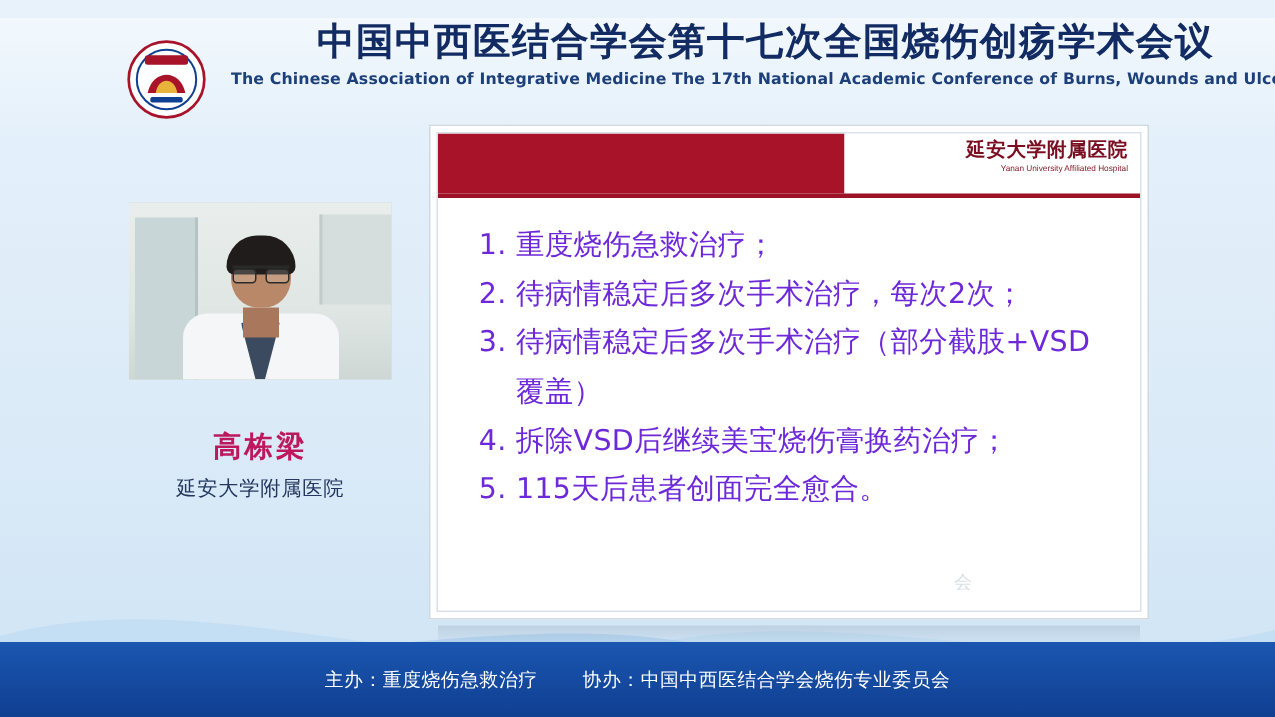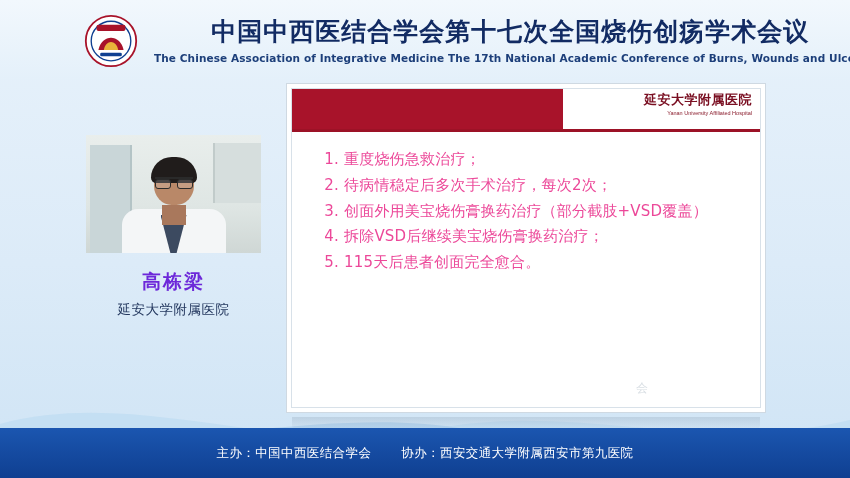--- a/index.html
+++ b/index.html
@@ -18,25 +18,25 @@
     position: absolute;
     left: 0; right: 0;
     pointer-events: none;
   }
   .wave1 { bottom: 0; height: 150px; }
   .wave2 { bottom: 0; height: 120px; }
 
   
   .header {
     position: absolute;
-    top: 0; left: 0; right: 0;
+    top: 12px; left: 0; right: 0;
     height: 80px;
     background: linear-gradient(180deg, #f2f8fd 0%, #e4f0fa 100%);
     display: flex;
-    align-items: center;
+    align-items: flex-start;
     padding-left: 84px;
   }
   .logo {
     position: absolute;
     left: 84px; top: 14px;
     width: 54px; height: 54px;
   }
   .header-text {
     margin-left: 70px;
     text-align: center;
@@ -146,26 +146,26 @@
   }
   .person-shirt {
     position: absolute;
     left: 50%; bottom: 0;
     transform: translateX(-50%);
     width: 26px; height: 38px;
     background: #3c4a60;
     clip-path: polygon(0 0, 100% 0, 62% 100%, 38% 100%);
   }
   .speaker-name {
-    margin-top: 16px;
+    margin-top: 32px;
     text-align: center;
     font-family: Liberation Sans, sans-serif;
     font-size: 19px;
     font-weight: bold;
-    color: #6d28d9;
+    color: #be185d;
     letter-spacing: 2px;
   }
   .speaker-org {
     margin-top: 6px;
     text-align: center;
     font-family: "DejaVu Sans", sans-serif;
     font-size: 13.5px;
     color: #23375e;
     letter-spacing: 0.5px;
   }
@@ -229,22 +229,22 @@
   .slide-body {
     position: absolute;
     top: 58px; left: 26px; right: 18px; bottom: 26px;
   }
   .slide-body ol {
     list-style: decimal;
     padding-left: 26px;
   }
   .slide-body li {
     font-family: "DejaVu Sans", sans-serif;
-    font-size: 15px;
-    color: #ec4899;
+    font-size: 19px;
+    color: #6d28d9;
     line-height: 1.72;
     letter-spacing: 0.2px;
   }
   .slide-watermark {
     position: absolute;
     right: 112px; bottom: 10px;
     font-family: "DejaVu Sans", sans-serif;
     font-size: 12px;
     color: #d9dfe4;
   }
@@ -329,27 +329,27 @@
             <div class="hospital-en">Yanan University Affiliated Hospital</div>
           </div>
         </div>
       </div>
       <div class="slide-underline"></div>
 
       <div class="slide-body">
         <ol>
           <li>重度烧伤急救治疗；</li>
           <li>待病情稳定后多次手术治疗，每次2次；</li>
-          <li>创面外用美宝烧伤膏换药治疗（部分截肢+VSD覆盖）</li>
+          <li>待病情稳定后多次手术治疗（部分截肢+VSD覆盖）</li>
           <li>拆除VSD后继续美宝烧伤膏换药治疗；</li>
           <li>115天后患者创面完全愈合。</li>
         </ol>
       </div>
 
       <div class="slide-watermark">会</div>
     </div>
   </div>
 </div>
 
 <div class="footer">
-  <div class="footer-item">主办：中国中西医结合学会</div>
-  <div class="footer-item">协办：西安交通大学附属西安市第九医院</div>
+  <div class="footer-item">主办：重度烧伤急救治疗</div>
+  <div class="footer-item">协办：中国中西医结合学会烧伤专业委员会</div>
 </div>
 
 </body></html>

